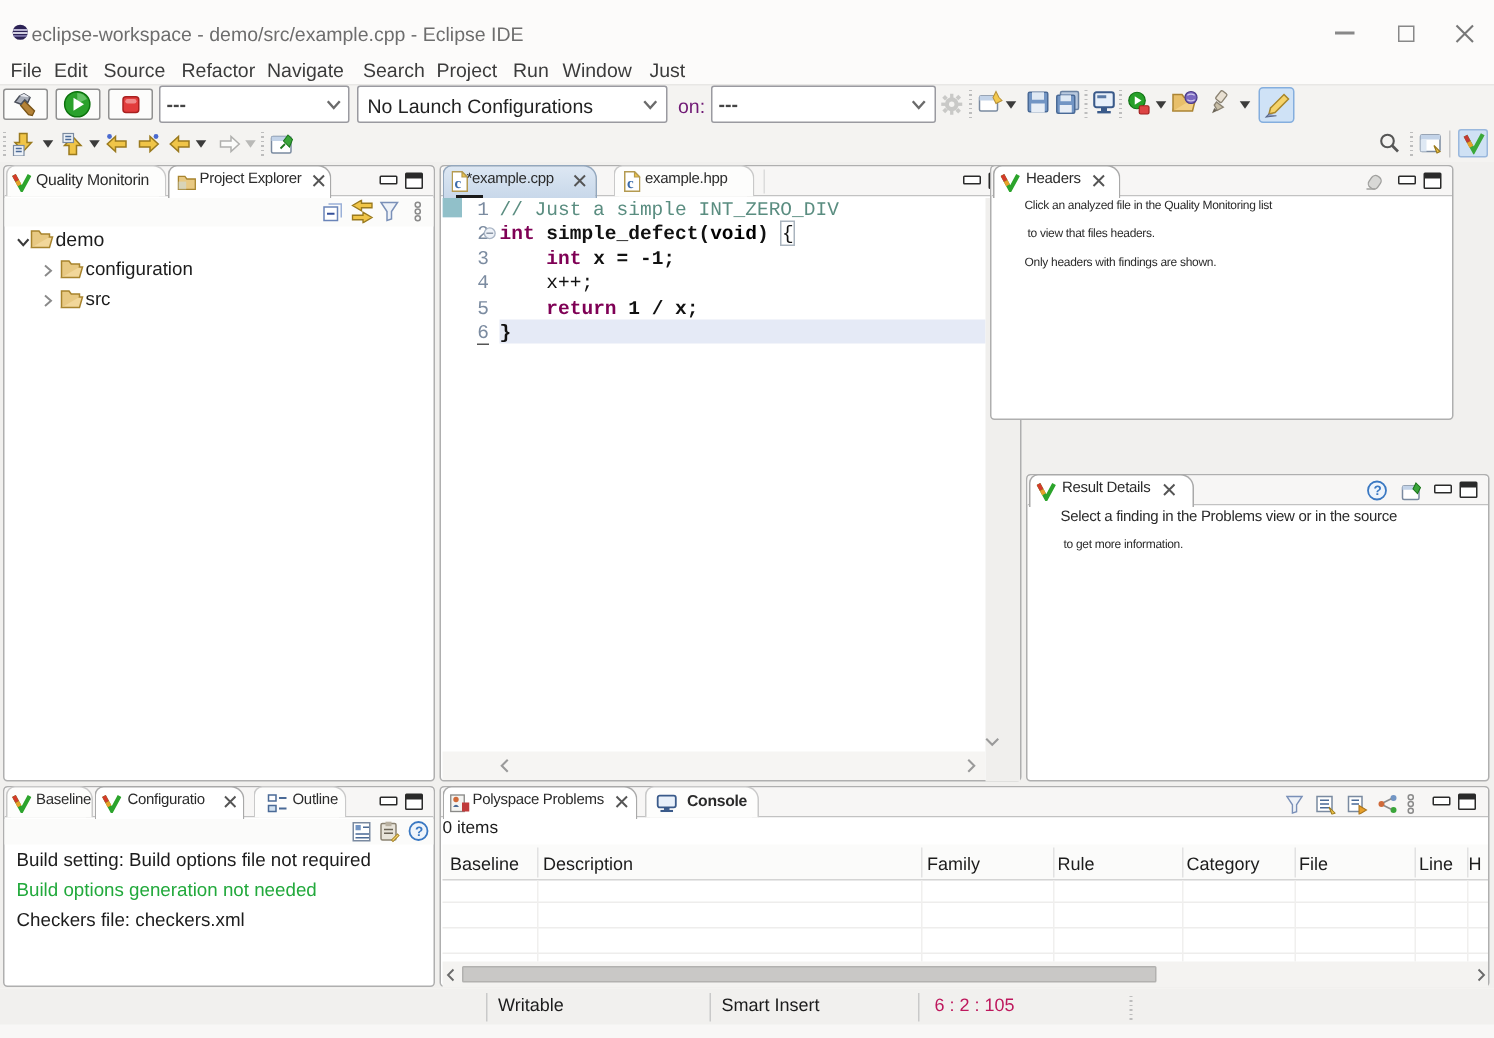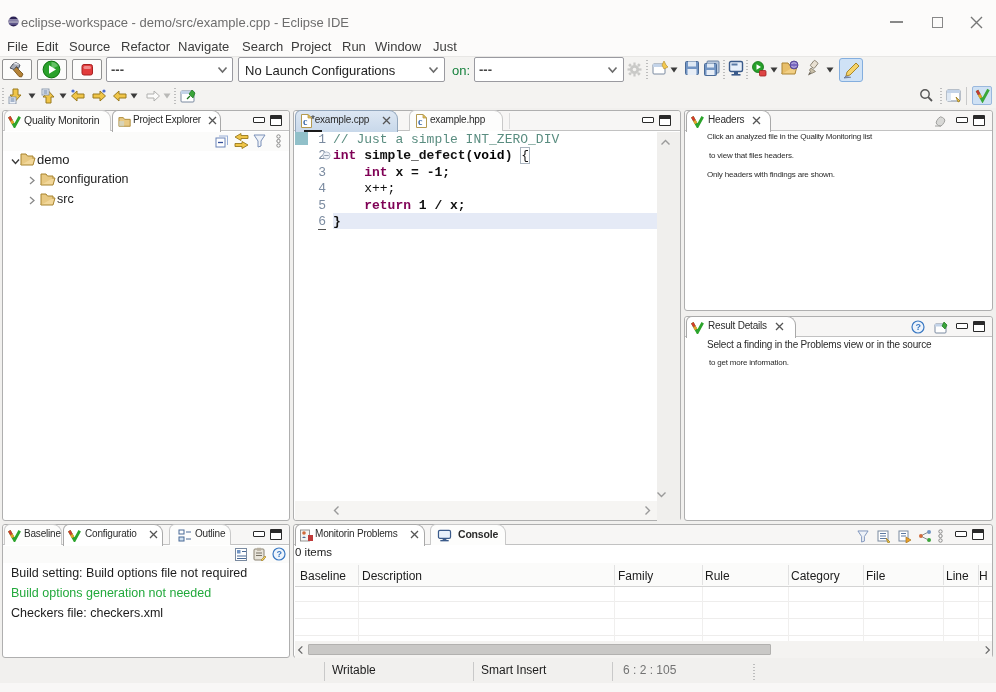--- a/index.html
+++ b/index.html
@@ -70,21 +70,21 @@
 <div class="abs" style="left:106px;top:57px;width:127px;height:25px;background:#fff;border:1px solid #9a9aa0;border-radius:2px"></div>
 <div class="abs" style="left:111px;top:62px;font-size:13px;font-weight:bold;color:#444">---</div>
 <svg class="abs" style="left:217px;top:66px" width="11" height="8" viewBox="0 0 11 8">
     <path d="M1.5 1.5 L5.5 6 L9.5 1.5" fill="none" stroke="#6b6b6b" stroke-width="1.6"></path>
   </svg>
 <div class="abs" style="left:238px;top:57px;width:207px;height:25px;background:#fff;border:1px solid #9a9aa0;border-radius:2px"></div>
 <div class="abs" style="left:245px;top:63px;font-size:13px;color:#222">No Launch Configurations</div>
 <svg class="abs" style="left:428px;top:66px" width="11" height="8" viewBox="0 0 11 8">
     <path d="M1.5 1.5 L5.5 6 L9.5 1.5" fill="none" stroke="#6b6b6b" stroke-width="1.6"></path>
   </svg>
-<div class="abs" style="left:452px;top:63px;font-size:13px;color:#15803d">on:</div>
+<div class="abs" style="left:452px;top:63px;font-size:13px;color:#701a75">on:</div>
 <div class="abs" style="left:474px;top:57px;width:150px;height:25px;background:#fff;border:1px solid #9a9aa0;border-radius:2px"></div>
 <div class="abs" style="left:479px;top:62px;font-size:13px;font-weight:bold;color:#444">---</div>
 <svg class="abs" style="left:607px;top:66px" width="11" height="8" viewBox="0 0 11 8">
     <path d="M1.5 1.5 L5.5 6 L9.5 1.5" fill="none" stroke="#6b6b6b" stroke-width="1.6"></path>
   </svg>
 
 <svg class="abs" style="left:627px;top:62px" width="15" height="15" viewBox="0 0 15 15">
  <circle cx="7.5" cy="7.5" r="4.6" fill="#c9c9c7"></circle>
     <circle cx="7.5" cy="7.5" r="1.8" fill="#f4f3f1"></circle>
  <g fill="#c9c9c7">
@@ -354,21 +354,21 @@
     </svg>
  <div class="abs" style="left:1px;top:390px;width:362px;height:19px;background:#f6f5f3"></div>
  <svg class="abs" style="left:39px;top:394px" width="7" height="11" viewBox="0 0 7 11">
       <path d="M5.5 1.5 L1.5 5.5 L5.5 9.5" fill="none" stroke="#9a9a9a" stroke-width="1.4"></path>
     </svg>
  <svg class="abs" style="left:350px;top:394px" width="7" height="11" viewBox="0 0 7 11">
       <path d="M1.5 1.5 L5.5 5.5 L1.5 9.5" fill="none" stroke="#9a9a9a" stroke-width="1.4"></path>
     </svg>
 </div>
 
-<div class="pane" style="left:684px;top:110px;width:309px;height:201px">
+<div class="pane" style="left:660px;top:110px;width:309px;height:170px">
  <div class="abs" style="left:0;top:0;width:307px;height:20px;background:#f7f6f5;border-bottom:1px solid #c2c2c2;border-radius:3px 3px 0 0"></div>
  <div class="atab" style="left:1px;width:85px"></div>
  <svg class="abs" style="left:6px;top:4px" width="13" height="13" viewBox="0 0 15 15">
   <path d="M1.5 2 L7.5 13 L13.5 2" fill="none" stroke="#2ca42c" stroke-width="3.2"></path>
   <path d="M1.5 2 L4 6.5" stroke="#d43c2a" stroke-width="3.2"></path>
   <path d="M4 6.5 L5.8 9.8" stroke="#e8a02a" stroke-width="3.2"></path>
  </svg>
  <div class="tabtxt abs" style="left:23px;top:3px">Headers</div>
  <svg class="abs" style="left:67px;top:5px" width="9" height="9" viewBox="0 0 9 9">
       <path d="M1 1 L8 8 M8 1 L1 8" stroke="#555" stroke-width="1.3"></path>
@@ -464,21 +464,21 @@
 
 <div class="pane" style="left:293px;top:524px;width:700px;height:134px">
  <div class="abs" style="left:0;top:0;width:698px;height:20px;background:#f7f6f5;border-bottom:1px solid #c2c2c2;border-radius:3px 3px 0 0"></div>
  <div class="atab" style="left:1px;width:130px"></div>
  <svg class="abs" style="left:6px;top:4px" width="13" height="13" viewBox="0 0 13 13">
   <rect x="0.5" y="1" width="9" height="11" fill="#f4f4f2" stroke="#8a8a88" stroke-width="0.9"></rect>
   <circle cx="4" cy="4" r="1.8" fill="#d06a3a"></circle>
   <path d="M2 9 Q4 6 6 9" fill="#4a6a96"></path>
   <rect x="8" y="6" width="5" height="6" fill="#c03a3a"></rect>
  </svg>
- <div class="tabtxt abs" style="left:21px;top:3px">Monitorin Problems</div>
+ <div class="tabtxt abs" style="left:21px;top:3px">Polyspace Problems</div>
  <svg class="abs" style="left:116px;top:5px" width="9" height="9" viewBox="0 0 9 9">
       <path d="M1 1 L8 8 M8 1 L1 8" stroke="#555" stroke-width="1.3"></path>
     </svg>
  <div class="itab" style="left:136px;width:76px"></div>
  <svg class="abs" style="left:143px;top:4px" width="15" height="13" viewBox="0 0 16 14">
   <rect x="1.5" y="1.5" width="13" height="8.5" rx="1.5" fill="#e8f0fa" stroke="#3a5a8a" stroke-width="1.3"></rect>
   <rect x="6" y="10" width="4" height="1.8" fill="#3a5a8a"></rect>
   <rect x="3.5" y="11.8" width="9" height="1.5" fill="#3a5a8a"></rect>
  </svg>
  <div class="tabtxt abs" style="left:164px;top:3px;font-weight:bold;font-size:10.5px">Console</div>
@@ -551,16 +551,16 @@
     </svg>
  <div class="abs" style="left:14px;top:119px;width:463px;height:11px;background:#c9c8c6;border:1px solid #b2b1af;border-radius:1px"></div>
 </div>
 
 <div class="abs" style="left:0;top:659px;width:996px;height:25px;background:#f1f0ee"></div>
 <div class="sepv" style="left:324px;top:662px;height:19px"></div>
 <div class="sepv" style="left:473px;top:662px;height:19px"></div>
 <div class="sepv" style="left:612px;top:662px;height:19px"></div>
 <div class="abs" style="left:332px;top:663px;font-size:12px;color:#1c1c1c">Writable</div>
 <div class="abs" style="left:481px;top:663px;font-size:12px;color:#1c1c1c">Smart Insert</div>
-<div class="abs" style="left:623px;top:663px;font-size:12px;color:#737373">6 : 2 : 105</div>
+<div class="abs" style="left:623px;top:663px;font-size:12px;color:#be185d">6 : 2 : 105</div>
 <div class="dotsep" style="left:753px;top:664px;height:16px"></div>
 
 <div class="abs" style="left:0;top:683px;width:996px;height:9px;background:#f8f7f6"></div>
 
 </body></html>

